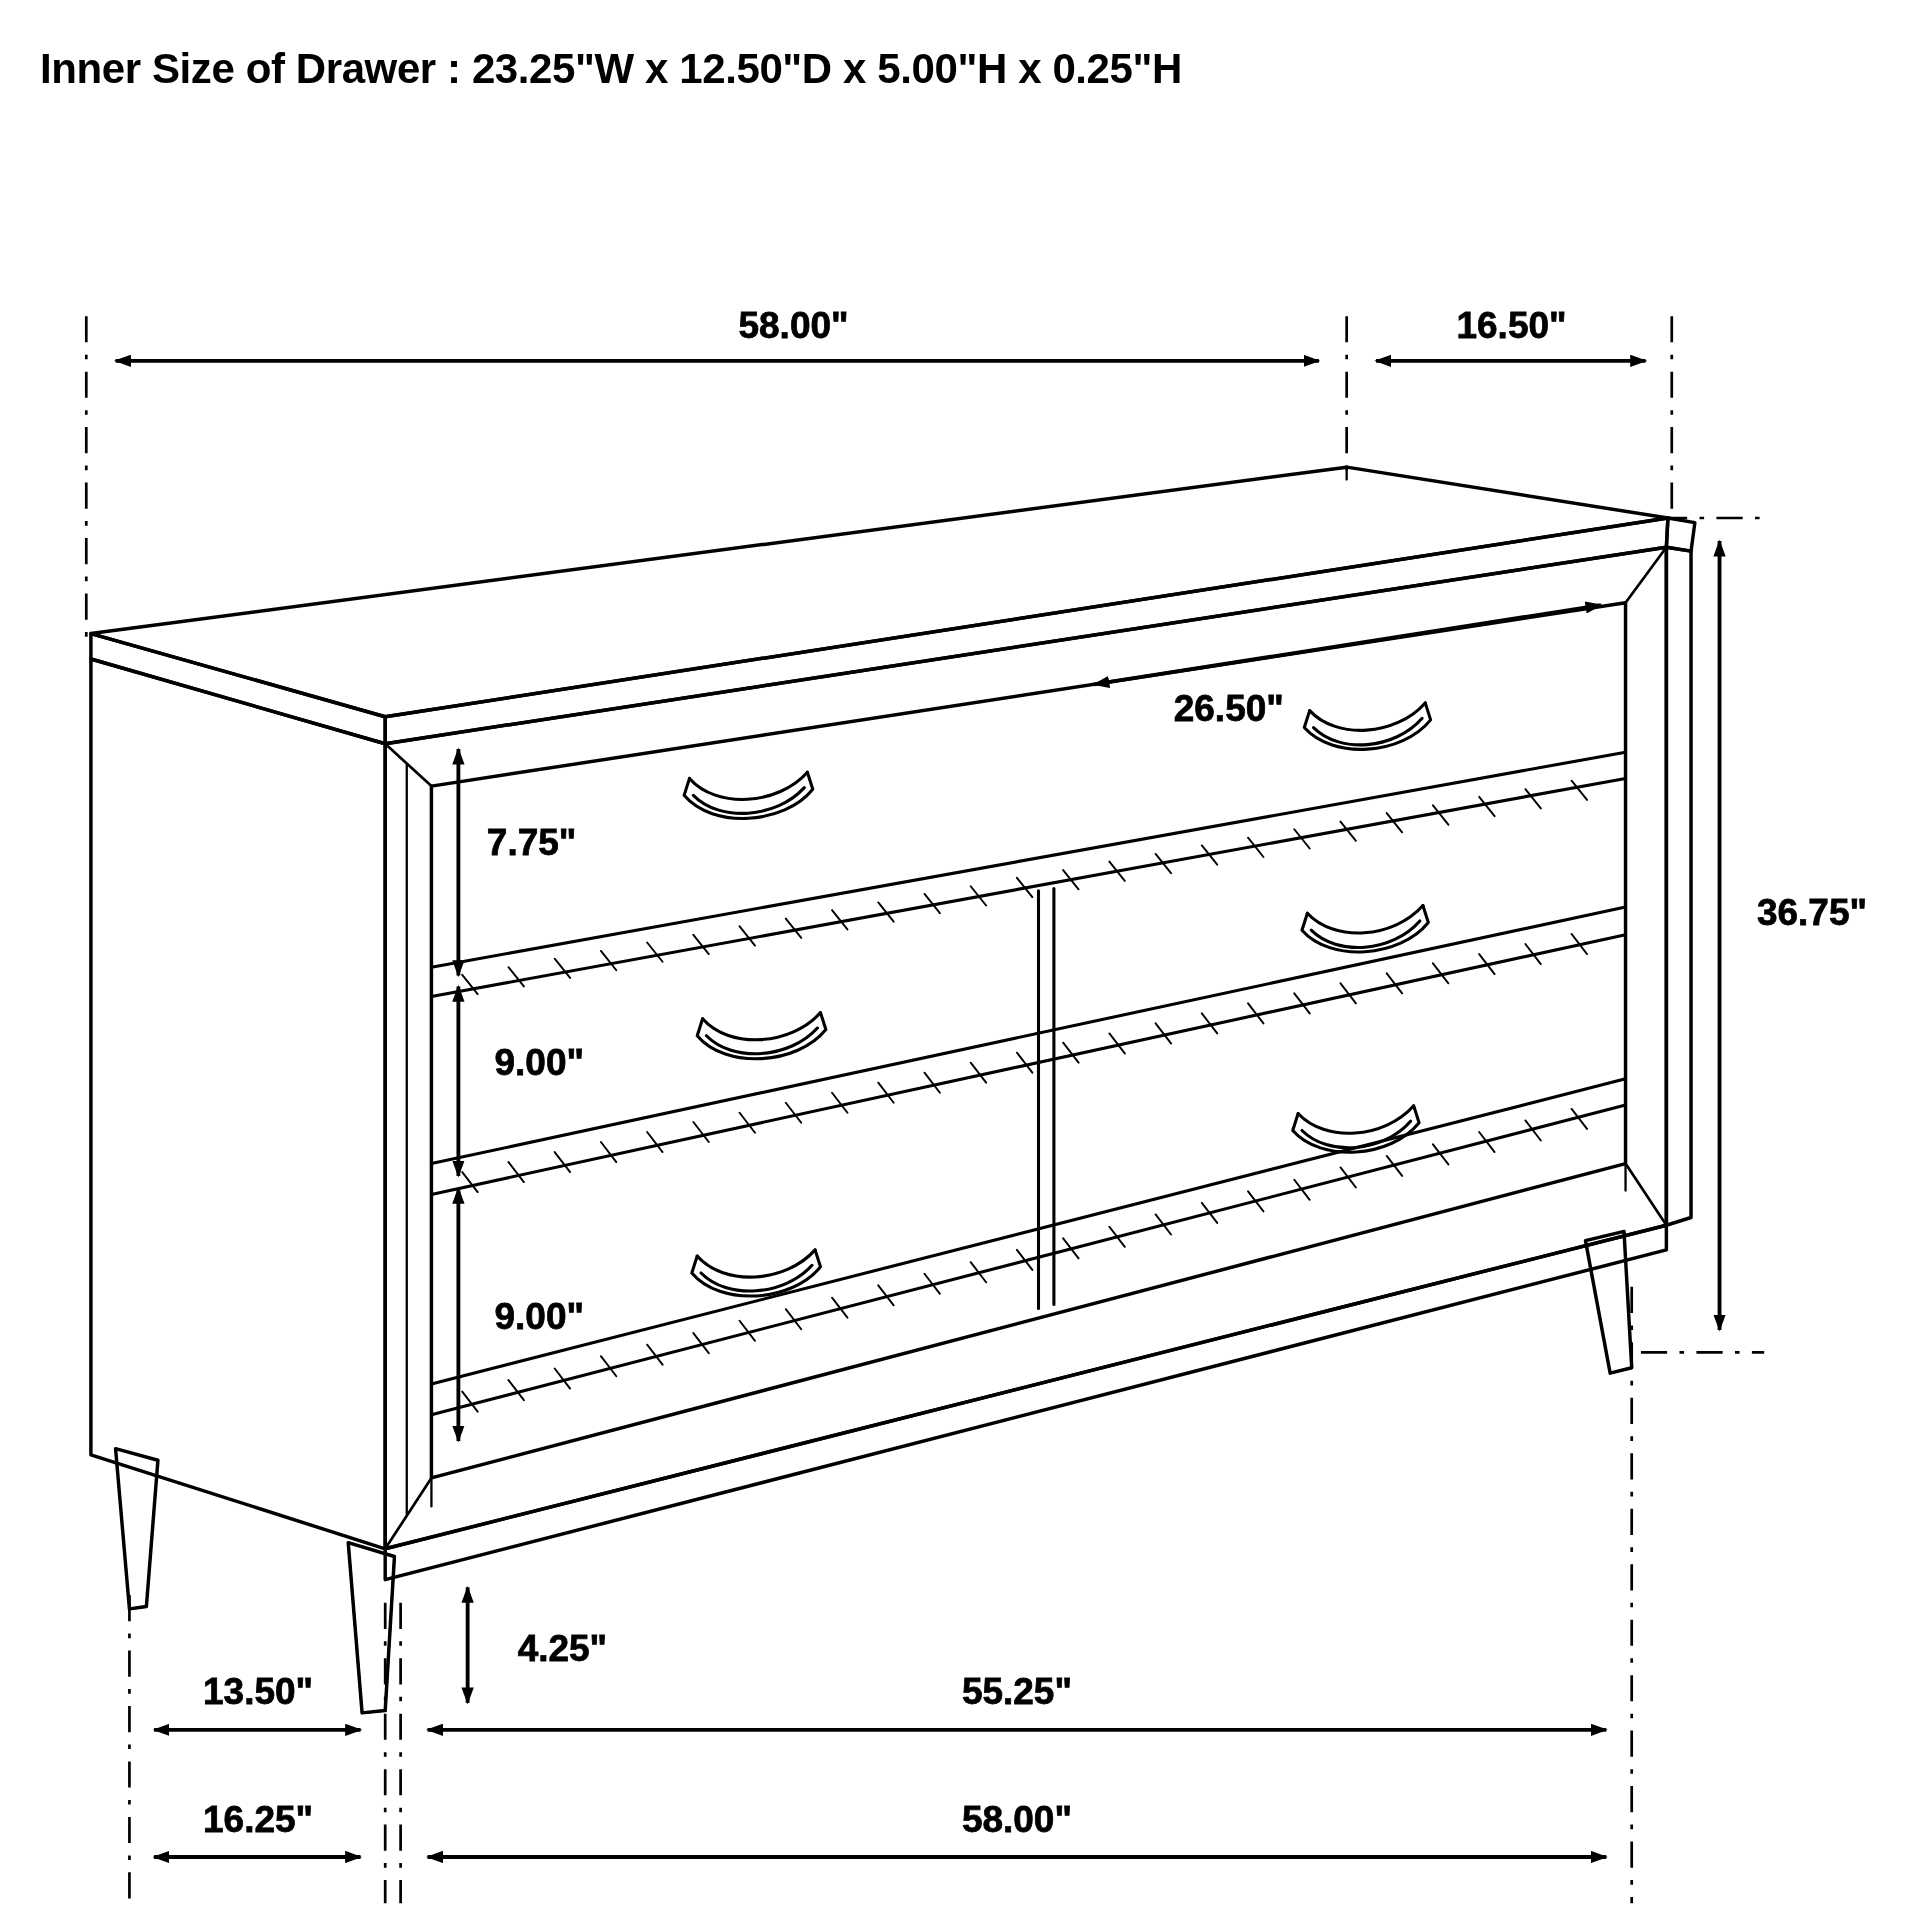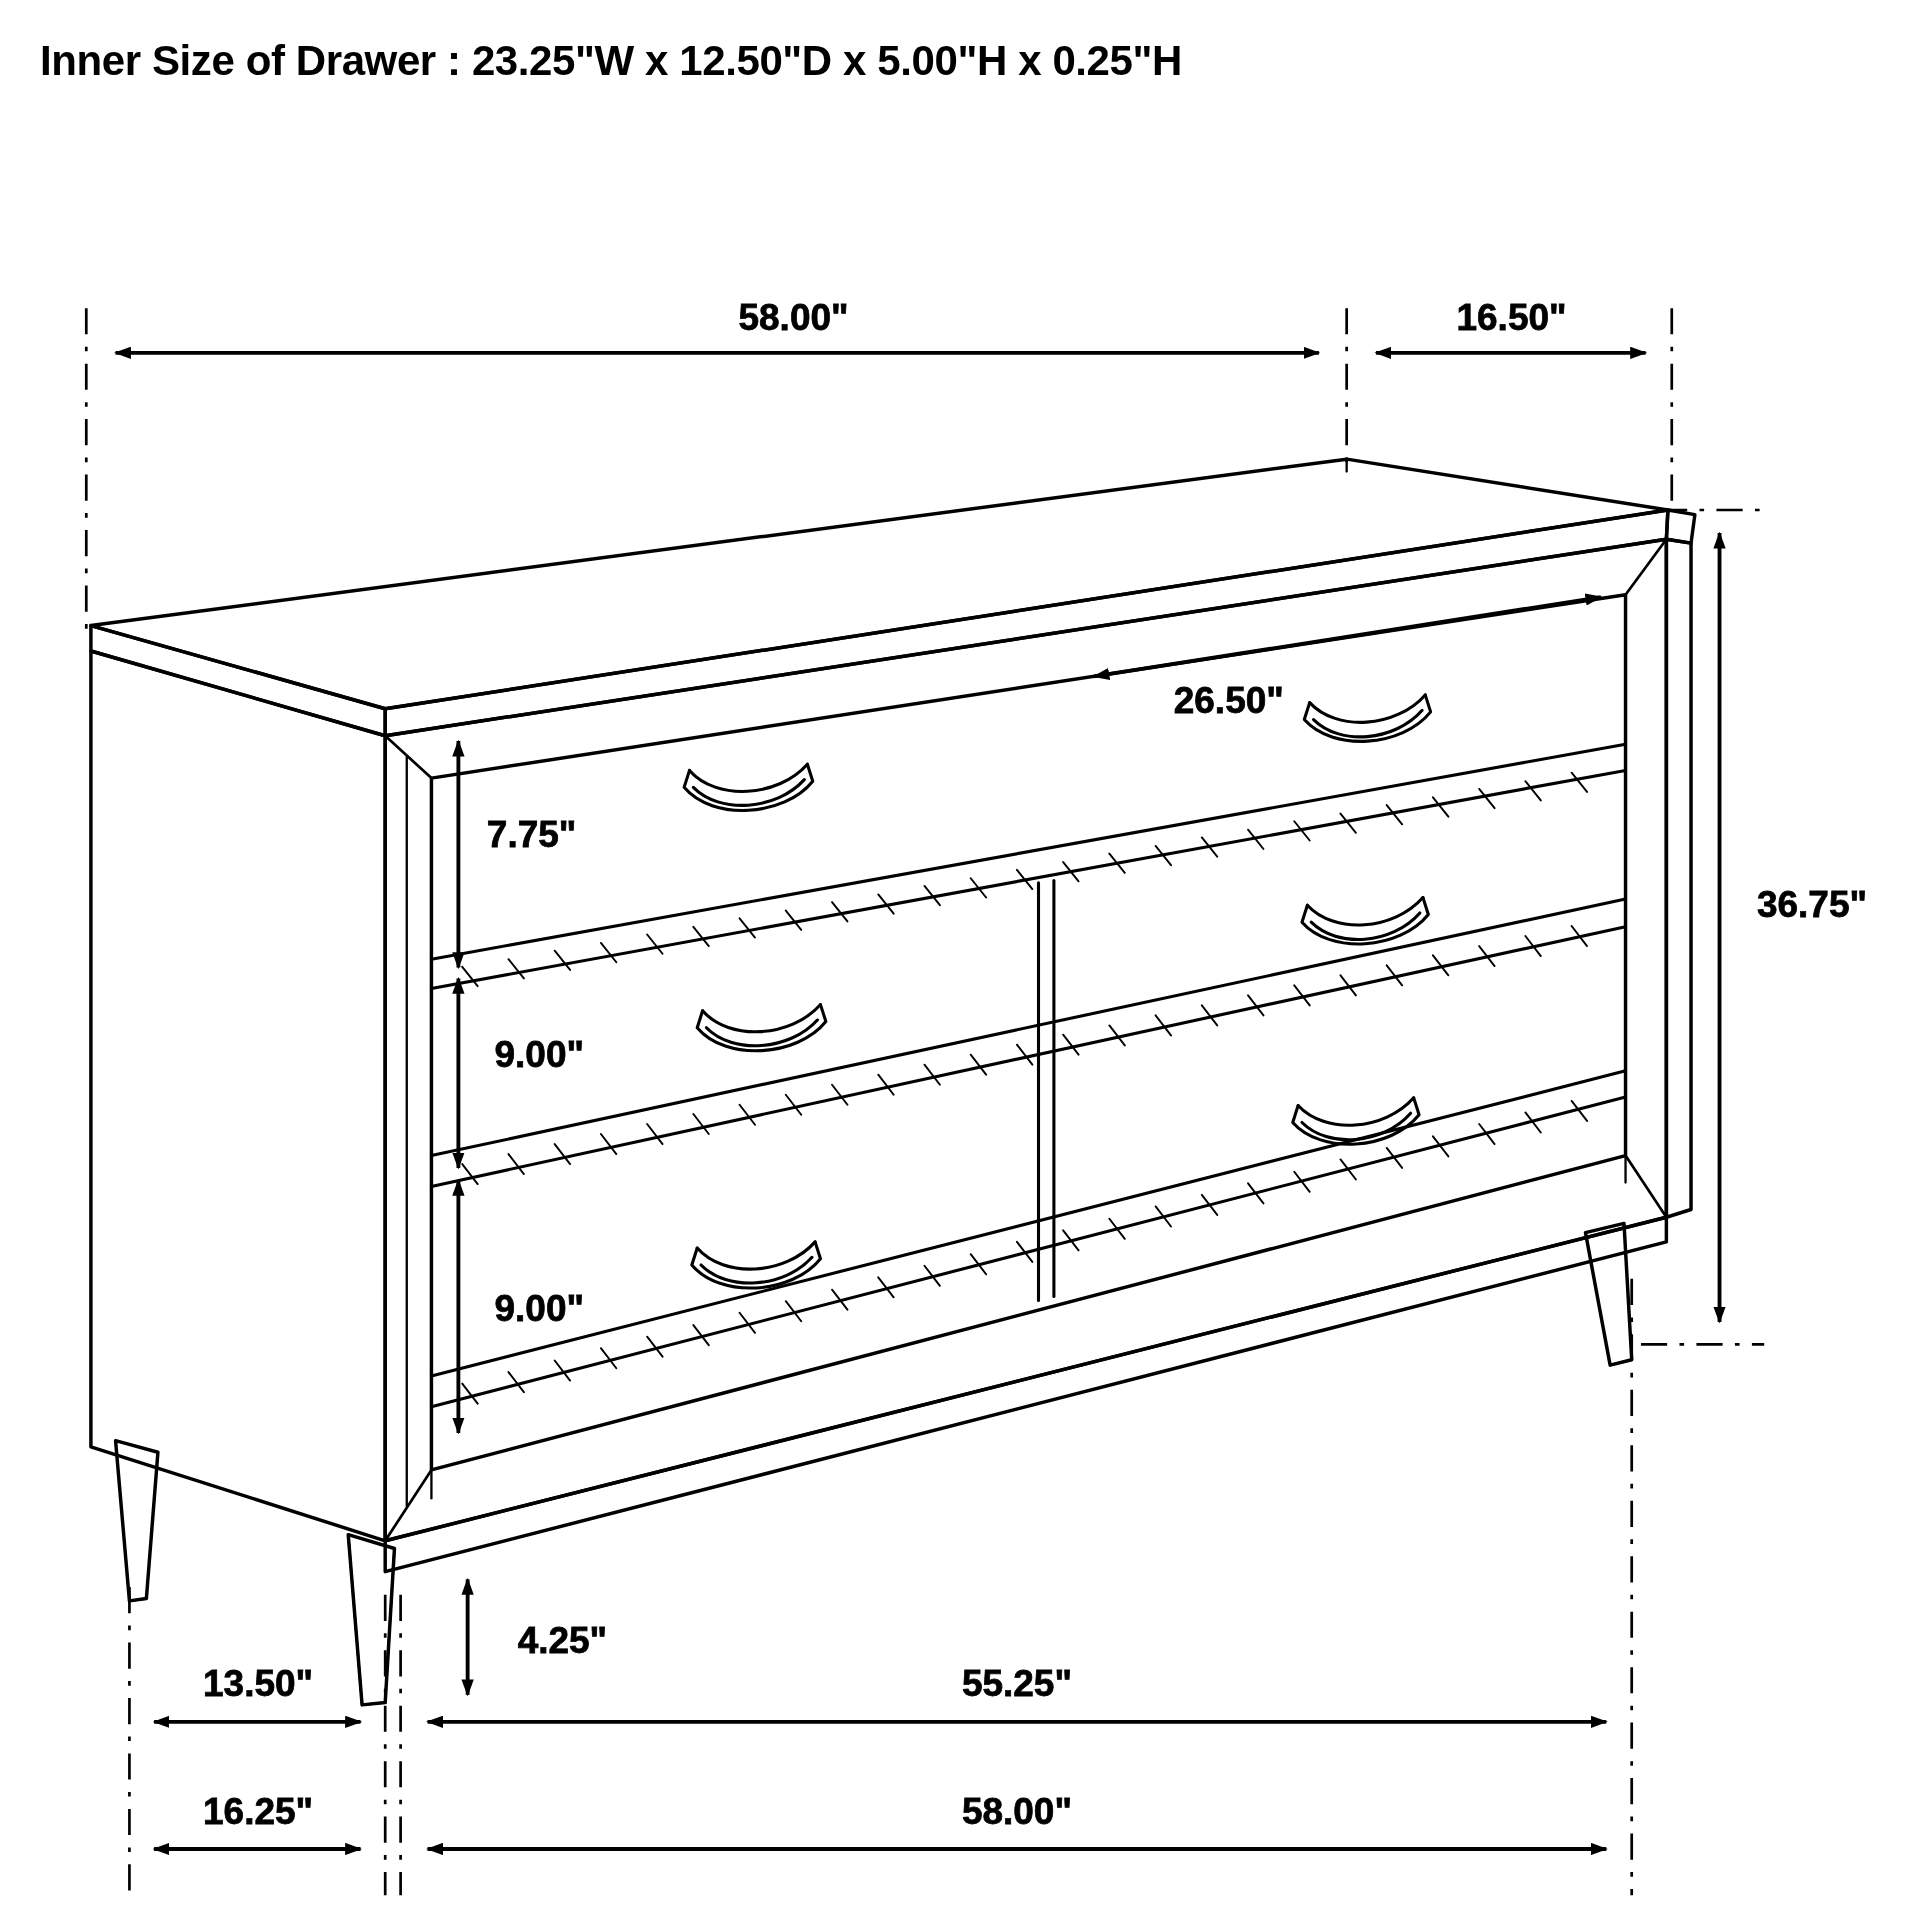--- a/index.html
+++ b/index.html
@@ -11,21 +11,21 @@
     width: 1926px;
     height: 1926px;
     font-family: "Liberation Sans", sans-serif;
     color: #000000;
     overflow: hidden;
     position: relative;
   }
   #root {
     position: absolute;
     left: 0;
-    top: 0;
+    top: 8px;
     width: 1926px;
     height: 1429px;
   }
   .title {
     position: absolute;
     left: 40px;
     top: 37px;
     font-size: 42px;
     font-weight: bold;
     letter-spacing: -0.4px;

